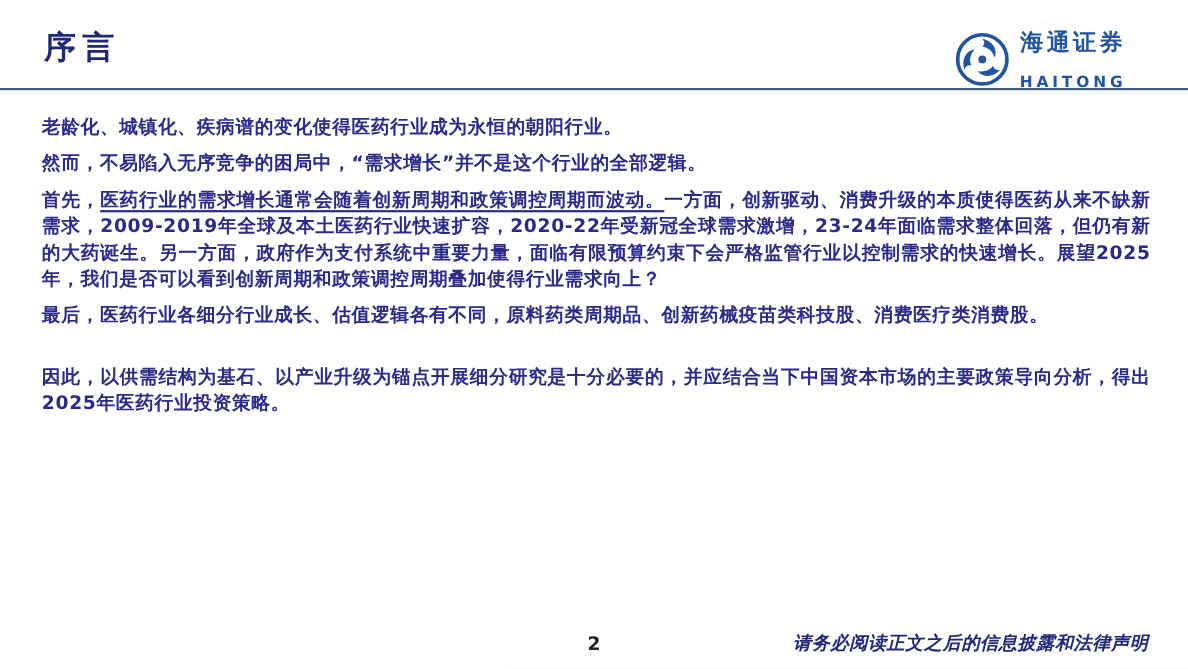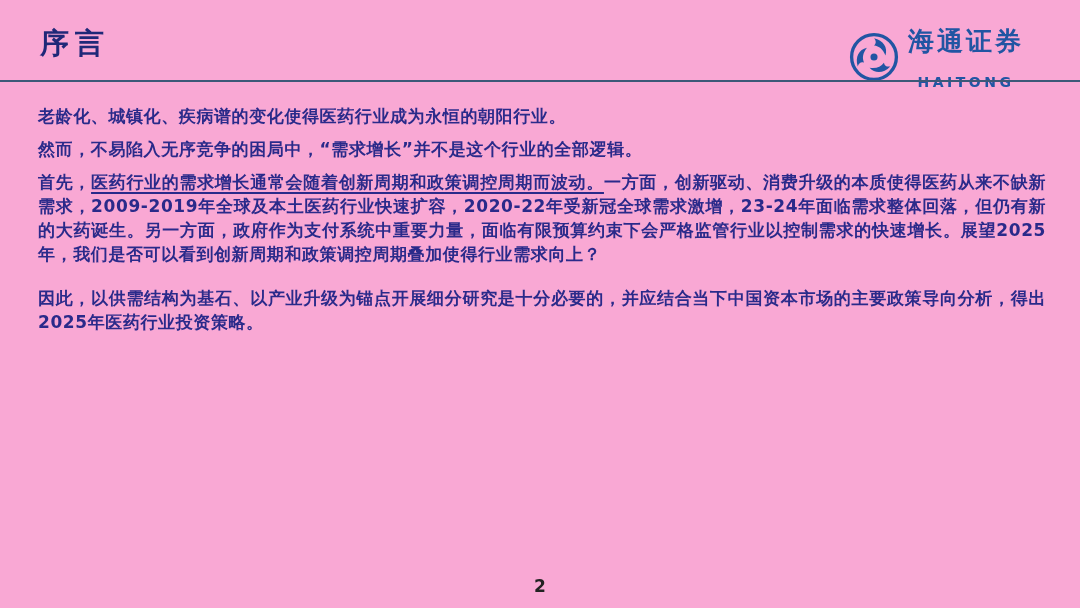--- a/index.html
+++ b/index.html
@@ -4,21 +4,21 @@
 <style>
   * { margin: 0; padding: 0; box-sizing: border-box; }
   html, body { background: #e8e8e8; }
   body { font-family: "DejaVu Sans", "Liberation Sans", sans-serif; }
 
   .slide {
     position: relative;
     width: 1080px;
     height: 608px;
     margin: 0 auto;
-    background: #f9a8d4;
+    background: #ffffff;
     overflow: hidden;
   }
 
   
   .header-title {
     position: absolute;
     top: 24px;
     left: 40px;
     font-family: "DejaVu Serif", "Liberation Serif", serif;
     font-size: 29px;
@@ -41,21 +41,21 @@
     top: 24px;
     right: 56px;
     display: flex;
     align-items: center;
     gap: 9px;
   }
   .logo-mark { width: 50px; height: 50px; display: block; }
   .logo-text { display: flex; flex-direction: column; align-items: center; }
   .logo-cn {
     font-family: "DejaVu Serif", "Liberation Serif", serif;
-    font-size: 26px;
+    font-size: 21px;
     font-weight: bold;
     color: #2155a3;
     letter-spacing: 3px;
     white-space: nowrap;
   }
   .logo-en {
     font-size: 14px;
     font-weight: bold;
     color: #2155a3;
     letter-spacing: 3.5px;
@@ -69,21 +69,21 @@
     left: 38px;
     right: 34px;
     color: #2a2a8a;
     font-size: 17px;
     font-weight: bold;
     line-height: 24px;
     letter-spacing: 0.6px;
     text-align: justify;
   }
   .para { margin-bottom: 9px; }
-  .para.conclusion { margin-top: 20px; }
+  .para.conclusion { margin-top: 32px; }
   .u-seg {
     text-decoration: underline;
     text-decoration-thickness: 1.5px;
     text-underline-offset: 4px;
   }
 
   
   .page-number {
     position: absolute;
     bottom: 12px;
@@ -135,19 +135,21 @@
   <div class="header-rule"></div>
 
   <main class="body-text">
     <p class="para"><span>老龄化、城镇化、疾病谱的变化使得医药行业成为永恒的朝阳行业。</span><span class="u-seg"></span><span></span></p>
 
     <p class="para"><span>然而，不易陷入无序竞争的困局中，“需求增长”并不是这个行业的全部逻辑。</span><span class="u-seg"></span><span></span></p>
 
     <p class="para"><span>首先，</span><span class="u-seg">医药行业的需求增长通常会随着创新周期和政策调控周期而波动。</span><span>一方面，创新驱动、消费升级的本质使得医药从来不缺新需求，2009-2019年全球及本土医药行业快速扩容，2020-22年受新冠全球需求激增，23-24年面临需求整体回落，但仍有新的大药诞生。另一方面，政府作为支付系统中重要力量，面临有限预算约束下会严格监管行业以控制需求的快速增长。展望2025年，我们是否可以看到创新周期和政策调控周期叠加使得行业需求向上？</span></p>
 
 
+    <p class="para"><span>最后，医药行业各细分行业成长、估值逻辑各有不同，原料药类周期品、创新药械疫苗类科技股、消费医疗类消费股。</span><span class="u-seg"></span><span></span></p>
 
     <p class="para conclusion"><span>因此，以供需结构为基石、以产业升级为锚点开展细分研究是十分必要的，并应结合当下中国资本市场的主要政策导向分析，得出2025年医药行业投资策略。</span><span class="u-seg"></span><span></span></p>
   </main>
 
   <div class="page-number">2</div>
+  <div class="disclaimer">请务必阅读正文之后的信息披露和法律声明</div>
 
 </div>
 
 </body></html>

